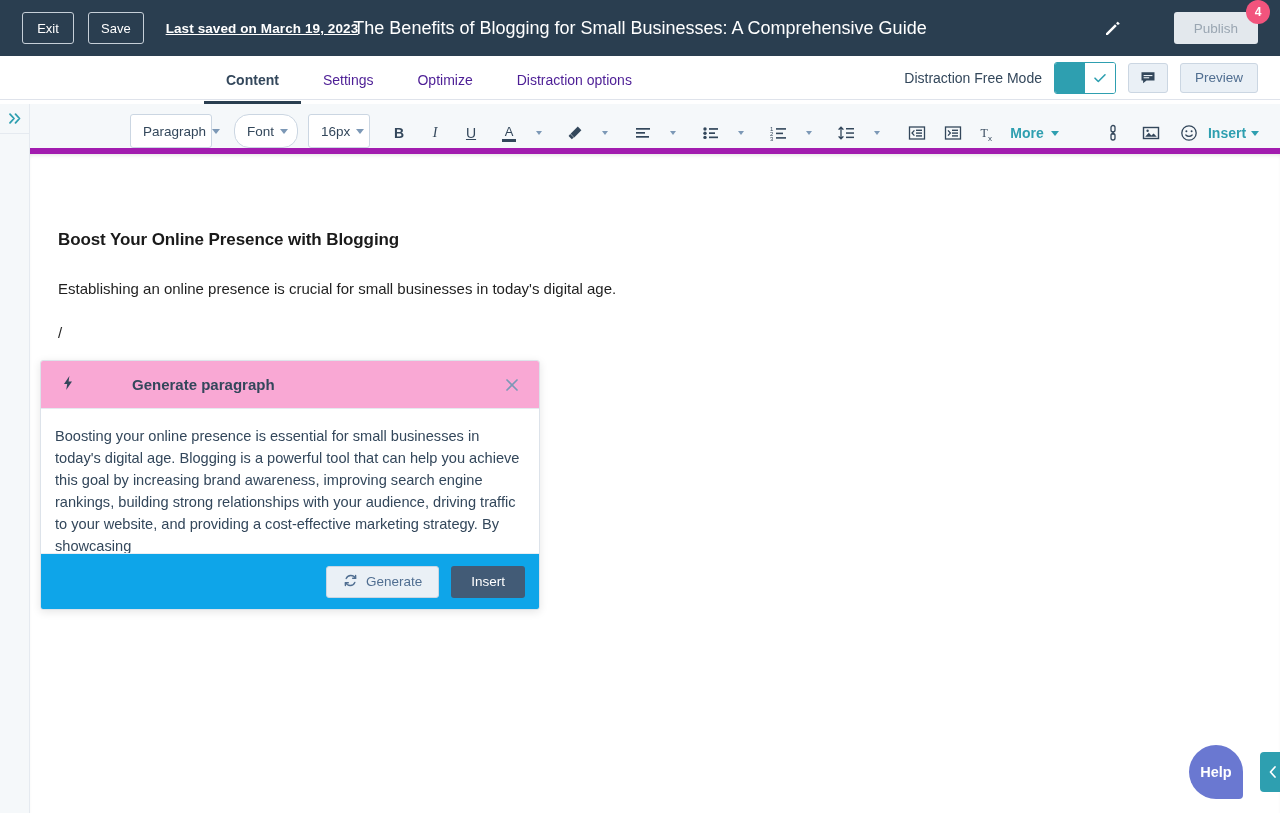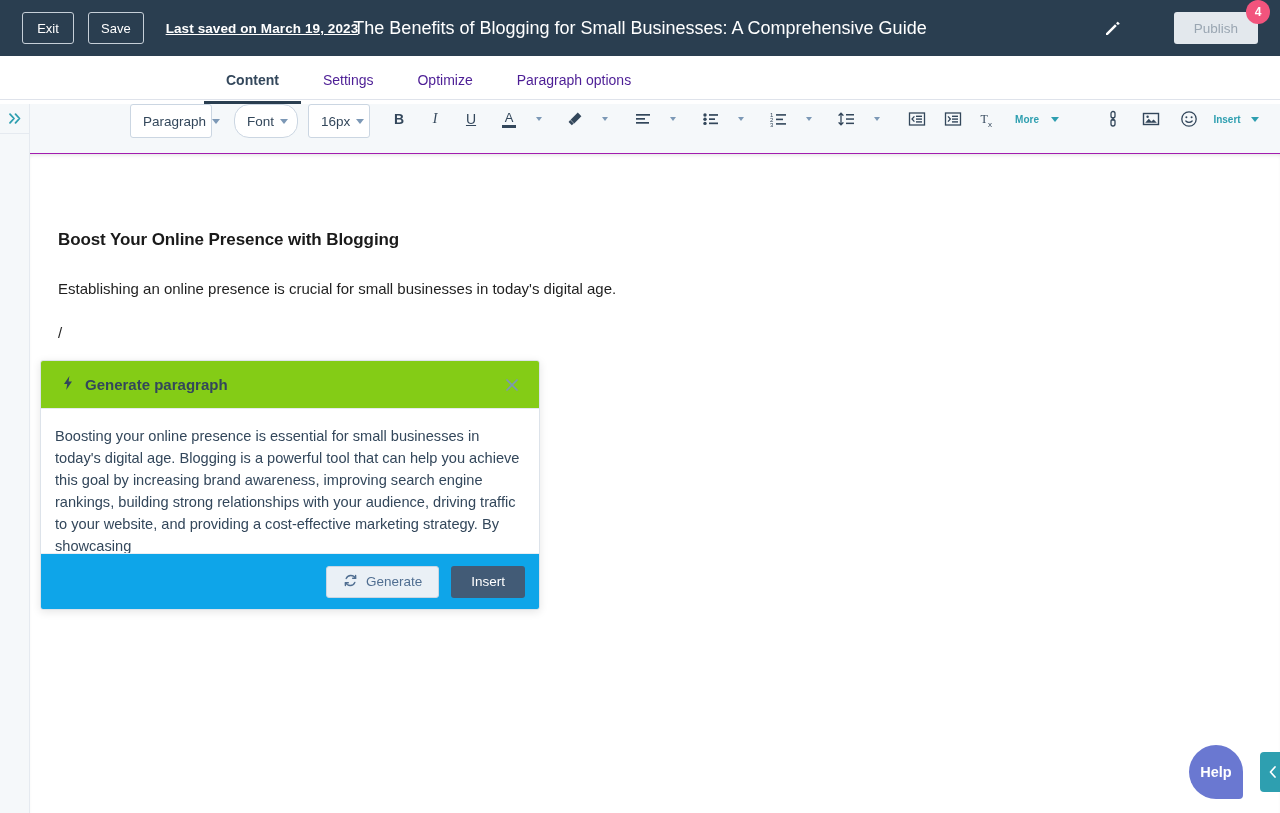--- a/index.html
+++ b/index.html
@@ -100,22 +100,22 @@
   }
   .rail-expand {
     width: 30px; height: 30px; display: flex; align-items: center; justify-content: center;
     color: #2e9fb0; font-size: 14px; cursor: pointer;
     border-bottom: 1px solid #e5eaf0;
   }
 
   
   .toolbar {
     position: absolute; top: 104px; left: 30px; width: 1250px; height: 50px;
-    background: #f5f8fa; border-bottom: 1px solid #a21caf;
-    display: flex; align-items: flex-start;
+    background: #f5f8fa; border-bottom: 6px solid #a21caf;
+    display: flex; align-items: flex-end;
   }
   .tool-select {
     height: 34px; border: 1px solid #cbd6e2; border-radius: 3px;
     background: #ffffff; color: #33475b; font-size: 13.5px;
     display: flex; align-items: center; justify-content: space-between;
     padding: 0 9px 0 12px; cursor: pointer;
   }
   .sel-paragraph { width: 82px; margin-left: 100px; }
   .sel-font { width: 120px; border-radius: 15px; }
   .sel-size { width: 62px; }
@@ -128,21 +128,21 @@
     width: 0; height: 0; border-left: 3.5px solid transparent;
     border-right: 3.5px solid transparent; border-top: 4.5px solid #7c98b6;
     cursor: pointer;
   }
   .divider { width: 1px; height: 26px; background: #cbd6e2; }
   .tbtn {
     height: 30px; min-width: 26px; padding: 0 3px;
     display: flex; align-items: center; justify-content: center;
     color: #33475b; font-size: 14px; cursor: pointer;
   }
-  .tbtn-text { color: #2e9fb0; font-weight: bold; font-size: 10px; padding: 0 4px; }
+  .tbtn-text { color: #2e9fb0; font-weight: bold; font-size: 14px; padding: 0 4px; }
 
   
   .canvas {
     position: absolute; top: 154px; left: 30px; width: 1250px; height: 659px;
     background: #ffffff;
     box-shadow: inset 0 3px 5px -3px rgba(0,0,0,.18);
     overflow: hidden;
   }
   .doc-h2 {
     position: absolute; left: 28px; top: 76px;
@@ -158,22 +158,22 @@
   }
 
   
   .popup {
     position: absolute; left: 40px; top: 360px; width: 500px; height: 250px;
     background: #ffffff; border: 1px solid #dde3ea; border-radius: 3px;
     box-shadow: 0 2px 8px rgba(0,0,0,.10);
     display: flex; flex-direction: column; overflow: hidden;
   }
   .popup-head {
-    height: 48px; background: #84cc16; border-bottom: 1px solid #e5eaf0;
-    display: flex; align-items: center; padding: 0 14px 0 20px;
+    height: 48px; background: #f9a8d4; border-bottom: 1px solid #e5eaf0;
+    display: flex; align-items: center; padding: 0 14px 0 20px; gap: 47px;
   }
   .popup-title {
     font-size: 15px; font-weight: bold; color: #33475b; margin-left: 10px;
   }
   .popup-close {
     margin-left: auto; width: 26px; height: 26px;
     display: flex; align-items: center; justify-content: center; cursor: pointer;
   }
   .popup-body {
     flex: 1; padding: 16px 14px 0 14px; overflow: hidden;
@@ -232,21 +232,40 @@
     <button class="tb-publish">Publish</button>
     <span class="badge">4</span>
   </div>
 </div>
 
 <div class="tabbar">
   <div class="tabs">
     <div class="tab active">Content</div>
     <div class="tab">Settings</div>
     <div class="tab">Optimize</div>
-    <div class="tab">Paragraph options</div>
+    <div class="tab">Distraction options</div>
+  </div>
+  <div class="tab-right">
+    <span class="dfm-label">Distraction Free Mode</span>
+    <div class="toggle">
+      <div class="toggle-on"></div>
+      <div class="toggle-knob">
+        <svg width="14" height="14" viewBox="0 0 14 14">
+          <path d="M2 7.2L5.3 10.5 12 3.8" stroke="#2e9fb0" stroke-width="1.6" fill="none" stroke-linecap="round" stroke-linejoin="round"></path>
+        </svg>
+      </div>
+    </div>
+    <div class="icon-btn">
+      <svg width="16" height="16" viewBox="0 0 16 16">
+        <path d="M1.5 2.2h13v8.3h-8l-3.4 2.8v-2.8H1.5z" fill="#33475b"></path>
+        <rect x="3.6" y="5" width="8.8" height="1.1" fill="#eaf0f6"></rect>
+        <rect x="3.6" y="7.2" width="5.6" height="1.1" fill="#eaf0f6"></rect>
+      </svg>
+    </div>
+    <button class="preview-btn">Preview</button>
   </div>
 </div>
 
 <div class="rail">
   <div class="rail-expand">
     <svg width="15" height="13" viewBox="0 0 15 13">
       <path d="M2 2.2L6 6.5 2 10.8M7.5 2.2L11.5 6.5 7.5 10.8" stroke="#2e9fb0" stroke-width="1.8" fill="none" stroke-linecap="round" stroke-linejoin="round"></path>
     </svg>
   </div>
 </div>

